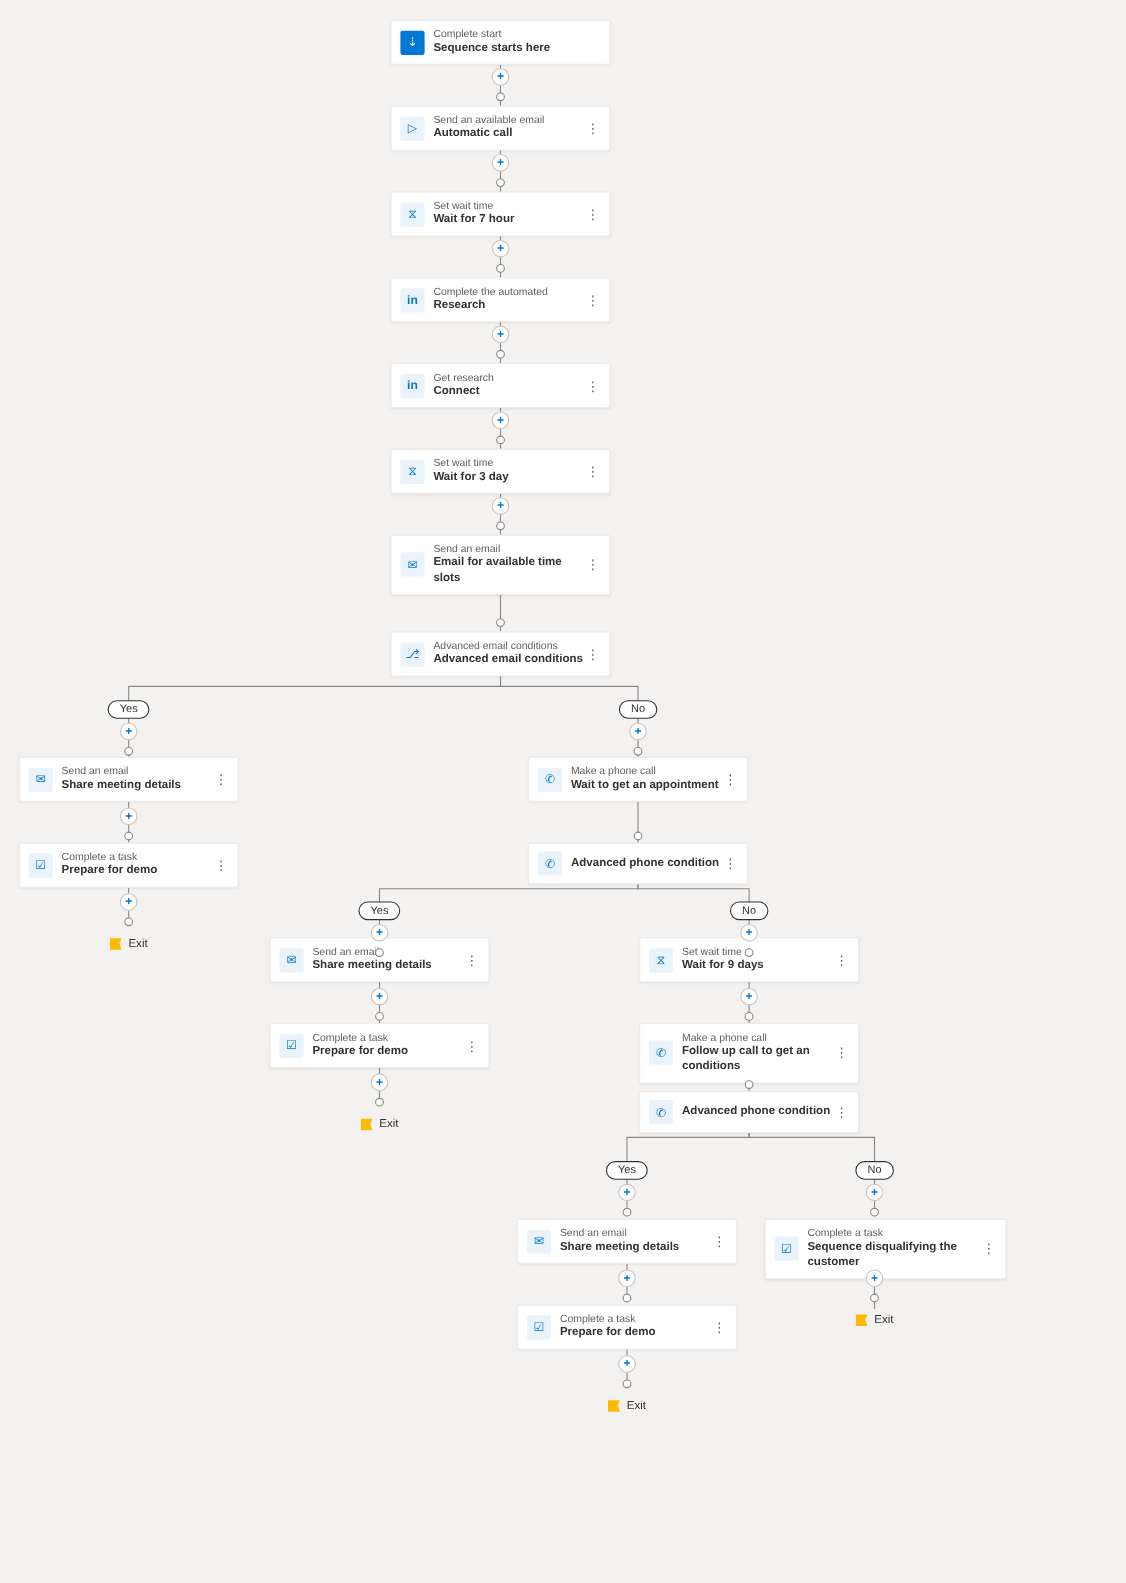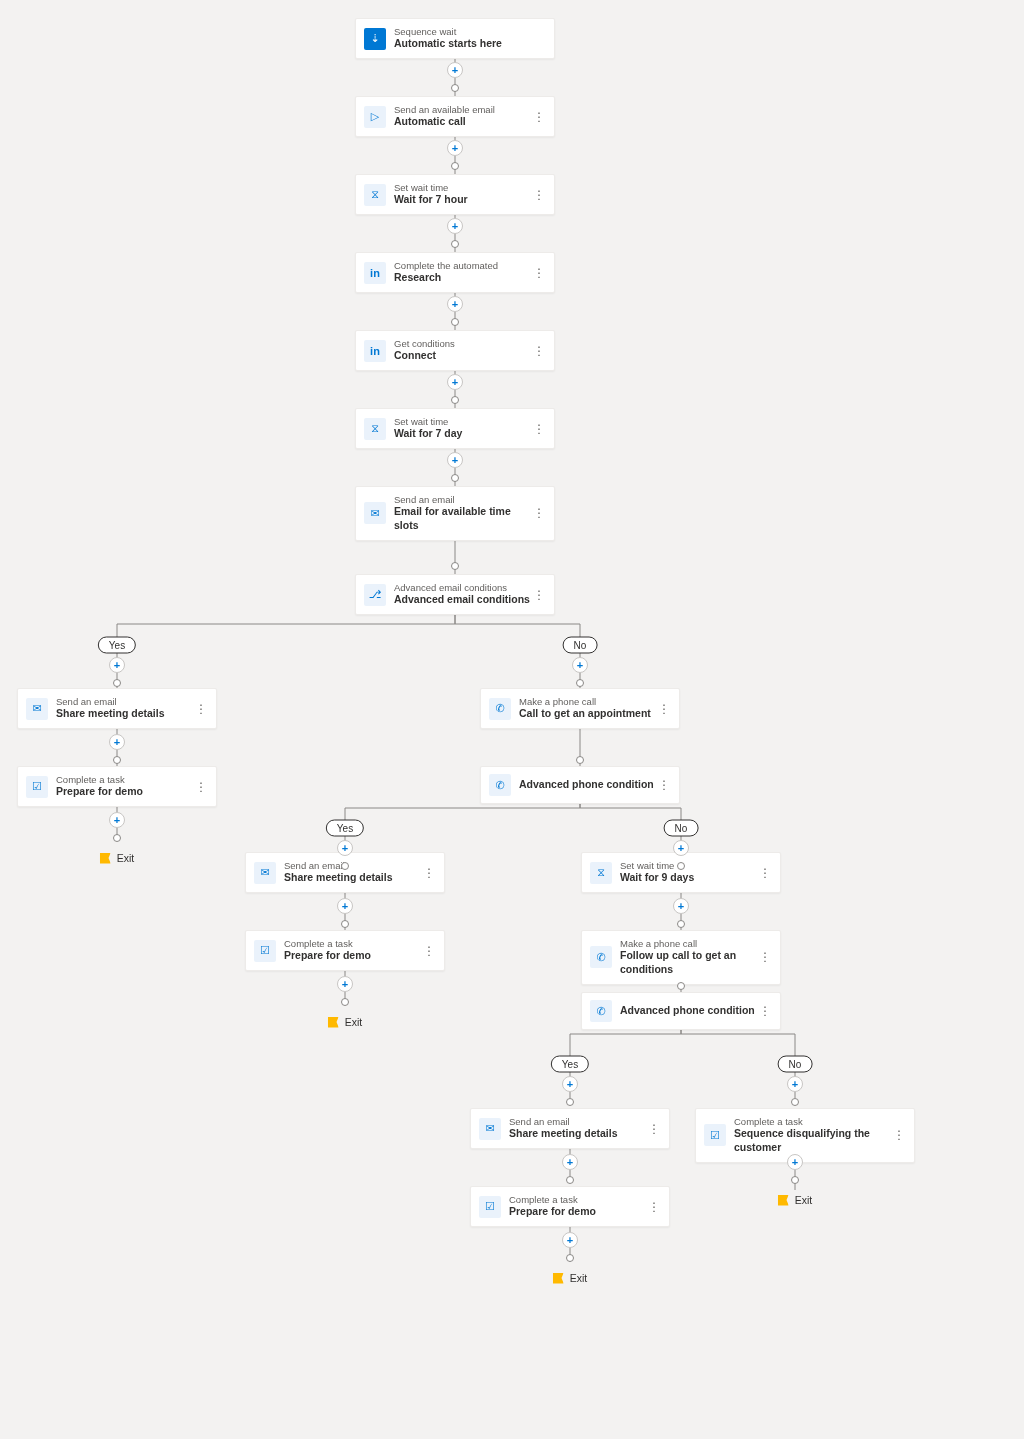--- a/index.html
+++ b/index.html
@@ -119,22 +119,22 @@
 
 <svg class="connector" style="left:455px;top:0;" width="1" height="600">
   <line x1="0" y1="54" x2="0" y2="574"></line>
 </svg>
 
 <div class="node" style="left:355px;top:18px;">
   <div class="icon icon-start">
       <span>⇣</span>
     </div>
   <div class="texts">
-    <div class="subtitle">Sequence wait</div>
-    <div class="title">Automatic starts here</div>
+    <div class="subtitle">Complete start</div>
+    <div class="title">Sequence starts here</div>
   </div>
 </div>
 <div class="plus" style="left:455px;top:70px;">+</div>
 <div class="dot" style="left:455px;top:88px;"></div>
 
 <div class="node" style="left:355px;top:96px;">
   <div class="icon icon-light">▷</div>
   <div class="texts">
     <div class="subtitle">Send an available email</div>
     <div class="title">Automatic call</div>
@@ -162,33 +162,33 @@
     <div class="title">Research</div>
   </div>
   <div class="more">⋮</div>
 </div>
 <div class="plus" style="left:455px;top:304px;">+</div>
 <div class="dot" style="left:455px;top:322px;"></div>
 
 <div class="node" style="left:355px;top:330px;">
   <div class="icon icon-light" style="font-weight:bold;">in</div>
   <div class="texts">
-    <div class="subtitle">Get conditions</div>
+    <div class="subtitle">Get research</div>
     <div class="title">Connect</div>
   </div>
   <div class="more">⋮</div>
 </div>
 <div class="plus" style="left:455px;top:382px;">+</div>
 <div class="dot" style="left:455px;top:400px;"></div>
 
 <div class="node" style="left:355px;top:408px;">
   <div class="icon icon-light">⧖</div>
   <div class="texts">
     <div class="subtitle">Set wait time</div>
-    <div class="title">Wait for 7 day</div>
+    <div class="title">Wait for 3 day</div>
   </div>
   <div class="more">⋮</div>
 </div>
 <div class="plus" style="left:455px;top:460px;">+</div>
 <div class="dot" style="left:455px;top:478px;"></div>
 
 <div class="node" style="left:355px;top:486px;">
   <div class="icon icon-light">✉</div>
   <div class="texts">
     <div class="subtitle">Send an email</div>
@@ -266,21 +266,21 @@
   </div>
 
 <div class="badge" style="left:580px;top:645px;">No</div>
 <div class="plus" style="left:580px;top:665px;">+</div>
 <div class="dot" style="left:580px;top:683px;"></div>
 
 <div class="node" style="left:480px;top:688px;">
   <div class="icon icon-light">✆</div>
   <div class="texts">
     <div class="subtitle">Make a phone call</div>
-    <div class="title">Call to get an appointment</div>
+    <div class="title">Wait to get an appointment</div>
   </div>
   <div class="more">⋮</div>
 </div>
 <div class="dot" style="left:580px;top:760px;"></div>
 
 <div class="node" style="left:480px;top:766px;">
   <div class="icon icon-light">✆</div>
   <div class="texts">
     <div class="title">Advanced phone condition</div>
   </div>

